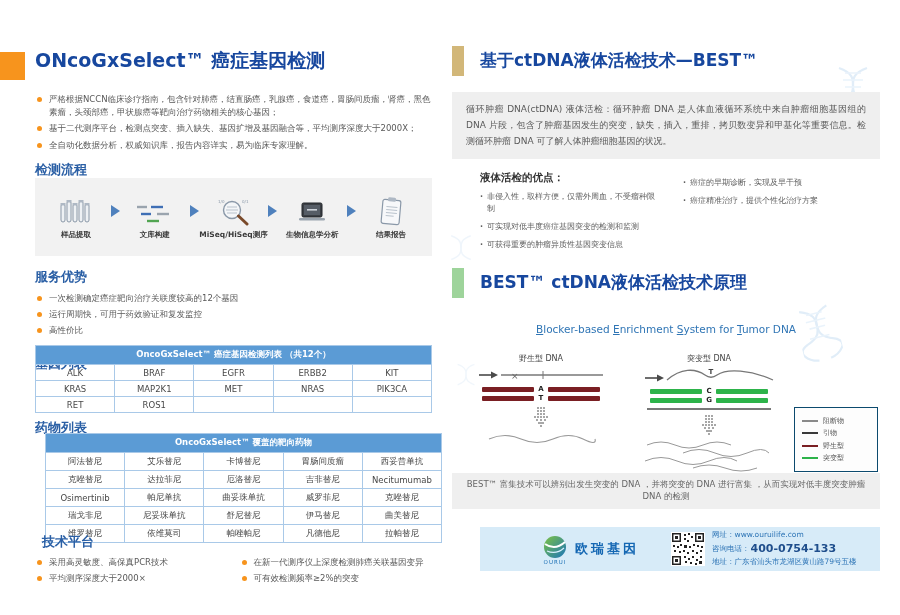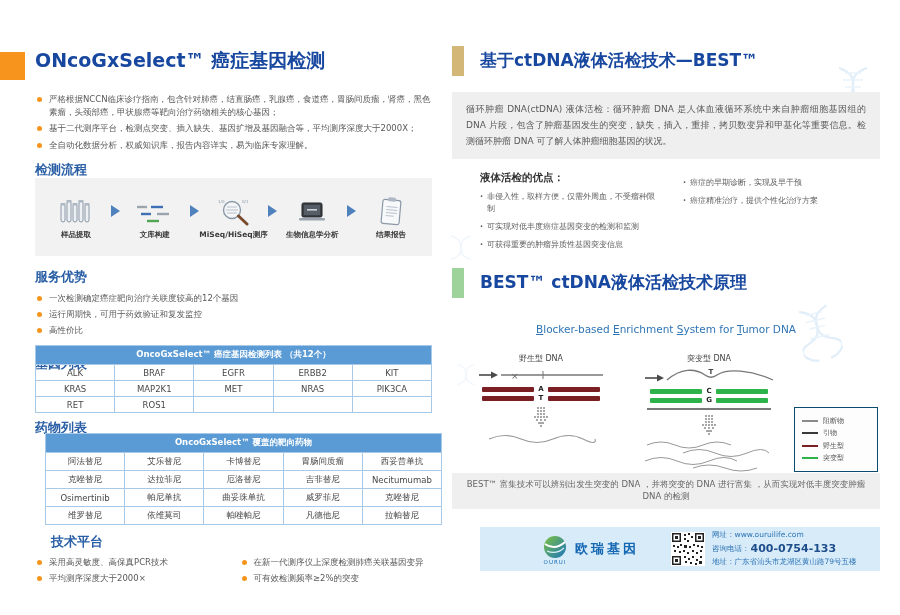--- a/index.html
+++ b/index.html
@@ -33,21 +33,21 @@
   .adv{position:absolute;left:0;top:241px;width:397px;}
   .h-gene{position:absolute;left:0;top:283px;margin-top:24px;}
   .gene-table{position:absolute;left:0;top:297px;width:397px;}
   .h-drug{position:absolute;left:0;top:371px;}
   .drug-table{position:absolute;left:10px;top:385px;width:397px;}
   table{border-collapse:collapse;width:100%;table-layout:fixed;}
   th{background:var(--table-header,#5b9bd5);color:#fff;font-size:8.5px;font-weight:bold;padding:3px 19px;
         border:1px solid var(--table-border,#a9c9e8);}
   td{border:1px solid var(--table-border,#a9c9e8);font-size:8.5px;color:#474747;text-align:center;
         padding:2.5px 2px;height:10px;}
-  .h-tech{position:absolute;left:16px;top:485px;}
+  .h-tech{position:absolute;left:7px;top:485px;}
   .tech-cols{position:absolute;left:0;top:505px;width:397px;display:flex;gap:12px;}
   .tech-cols ul{flex:1;}
   
   .col-right{position:absolute;left:452px;top:45px;width:428px;height:530px;}
   .title-row{position:relative;height:34px;}
   .bar{position:absolute;left:0;top:1px;width:12px;height:30px;}
   .bar-gold{background:var(--gold,#d2b779);}
   .bar-green{background:var(--green-accent,#9ed49b);}
   .r-title{position:absolute;left:28px;top:4px;font-size:17px;font-weight:bold;color:var(--title-blue,#17479e);white-space:nowrap;}
   .intro-box{position:absolute;left:0;top:47px;width:428px;box-sizing:border-box;background:var(--box-gray,#efefef);
@@ -323,20 +323,27 @@
             <td>Necitumumab</td>
           </tr>
           <tr>
             <td>Osimertinib</td>
             <td>帕尼单抗</td>
             <td>曲妥珠单抗</td>
             <td>威罗菲尼</td>
             <td>克唑替尼</td>
           </tr>
           <tr>
+            <td>瑞戈非尼</td>
+            <td>尼妥珠单抗</td>
+            <td>舒尼替尼</td>
+            <td>伊马替尼</td>
+            <td>曲美替尼</td>
+          </tr>
+          <tr>
             <td>维罗替尼</td>
             <td>依维莫司</td>
             <td>帕唑帕尼</td>
             <td>凡德他尼</td>
             <td>拉帕替尼</td>
           </tr>
         </tbody>
     </table>
 
     <h2 class="sec-h h-tech">技术平台</h2>

